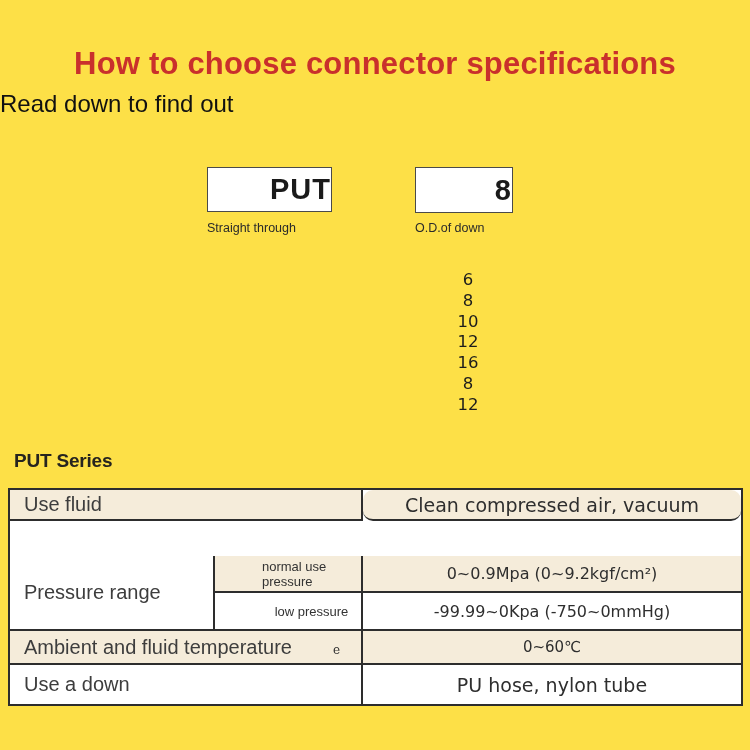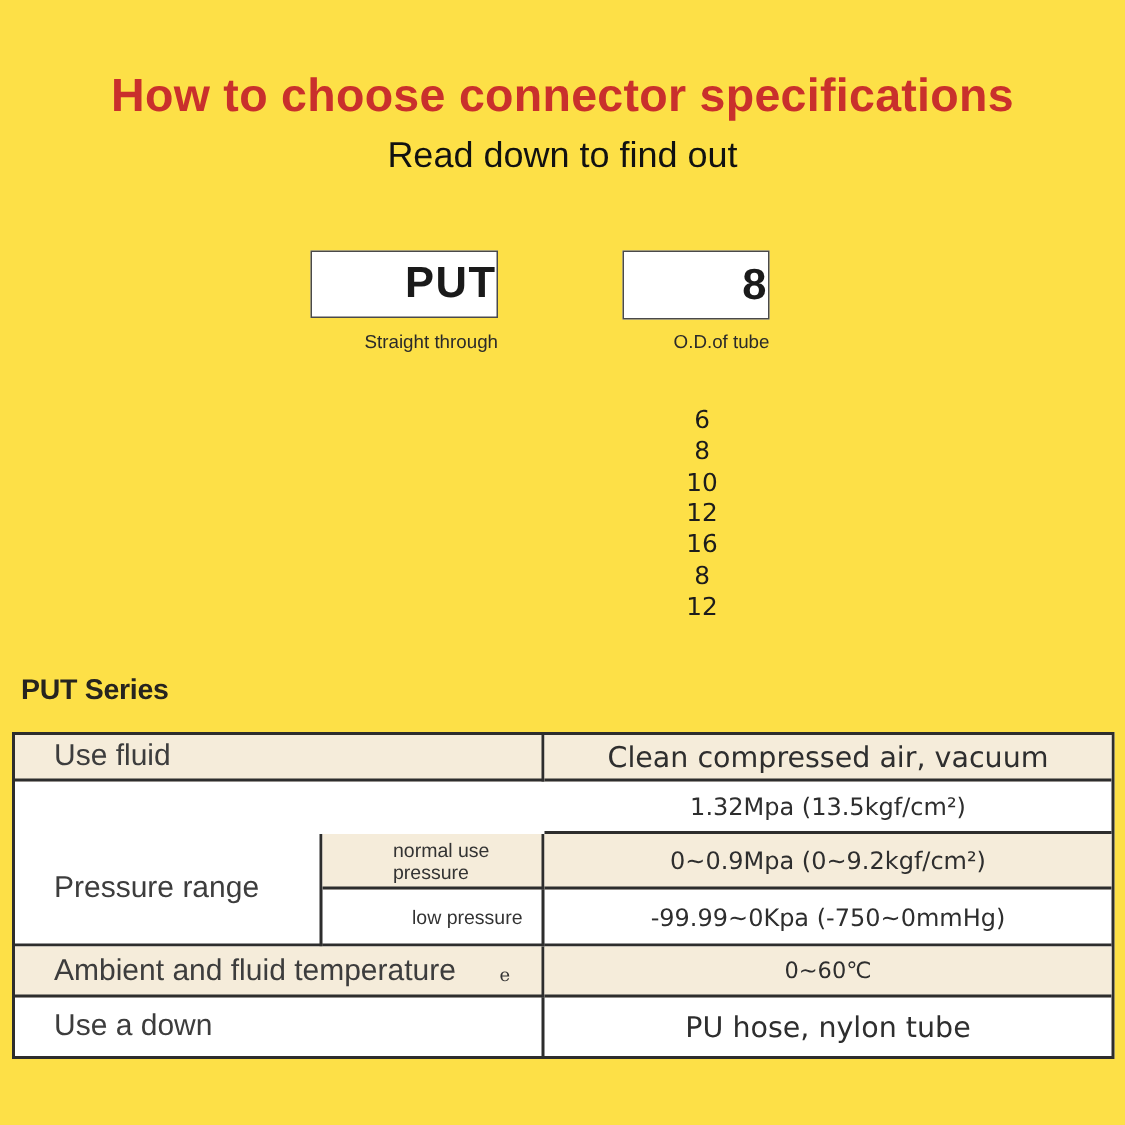--- a/index.html
+++ b/index.html
@@ -8,35 +8,35 @@
     font-family:"Liberation Sans", sans-serif; overflow:hidden;
   }
   .abs { position:absolute; }
 
   
   .title {
     top:46px; left:0; width:750px; text-align:center;
     font-size:31px; font-weight:bold; color:#c9302c; letter-spacing:0.2px;
   }
   .subtitle {
-    top:90px; left:0; width:750px; text-align:center;
+    top:90px; left:0; width:750px; 
     font-size:24px; color:#111111;
   }
 
   
   .code-box {
     border:1px solid #4a4a4a; background:#ffffff;
     display:flex; align-items:center; justify-content:flex-end;
     box-sizing:border-box;
   }
   .code-box .code { font-size:29px; font-weight:bold; color:#1a1a1a; letter-spacing:1px; }
   .prefix-box { left:207px; top:167px; width:125px; height:45px; }
   .size-box   { left:415px; top:167px; width:98px;  height:46px; }
   .box-caption {
-    top:221px; font-size:12.5px; color:#2a2a2a; text-align:right;
+    top:221px; font-size:12.5px; color:#2a2a2a; text-align:left;
   }
   .prefix-caption { left:207px; width:125px; }
   .size-caption   { left:415px; width:98px; }
 
   
   .tube-list {
     left:428px; top:270px; width:80px; text-align:center;
     font-family:"DejaVu Sans", sans-serif; font-size:16.5px;
     line-height:20.8px; color:#1c1c1c;
   }
@@ -55,39 +55,39 @@
     grid-template-columns:205px 148px auto;
     grid-template-rows:31px 35px 37px 38px 34px 39px;
     background:#ffffff;
   }
   .cell {
     display:flex; align-items:center; box-sizing:border-box; position:relative;
   }
   .beige { background:#f5ecda; }
   .br { border-right:2px solid #2d2d2d;padding-left:47px; }
   .bb { border-bottom:2px solid #2d2d2d; }
-  .lbl { padding-left:26px; font-size:20px; color:#3d3d3d; }
+  .lbl { padding-left:14px; font-size:20px; color:#3d3d3d; }
   .sublbl { justify-content:center; font-size:13px; color:#333333; }
   .val { justify-content:center; font-family:"DejaVu Sans", sans-serif; color:#2e2e2e; }
   .val-lg { font-size:19px; }
   .val-md { font-size:16px; }
   .val-sm { font-size:15px; }
 
   .artifact-ss {
     position:absolute; left:222px; top:11px;
     font-size:13px; color:#222222; letter-spacing:0.5px;
   }
   .artifact-e {
     position:absolute; left:323px; top:12px;
     font-family:"DejaVu Serif", serif; font-size:12px; color:#333333;
   }
 
   
   .g-r1a { grid-column:1/3; grid-row:1; }
-  .g-r1b { grid-column:3/4; grid-row:1; }
+  .g-r1b { grid-column:3/4; grid-row:1;border-radius:10px; }
   .g-r2a { grid-column:1/3; grid-row:2; }
   .g-r2b { grid-column:3/4; grid-row:2; }
   .g-pr  { grid-column:1/2; grid-row:3/5; }
   .g-r3a { grid-column:2/3; grid-row:3; }
   .g-r3b { grid-column:3/4; grid-row:3; }
   .g-r4a { grid-column:2/3; grid-row:4; }
   .g-r4b { grid-column:3/4; grid-row:4; }
   .g-r5a { grid-column:1/3; grid-row:5; }
   .g-r5b { grid-column:3/4; grid-row:5; }
   .g-r6a { grid-column:1/3; grid-row:6; }
@@ -101,40 +101,39 @@
   <div class="abs title">How to choose connector specifications</div>
   <div class="abs subtitle">Read down to find out</div>
 
   <div class="abs code-box prefix-box">
     <span class="code">PUT</span>
   </div>
   <div class="abs code-box size-box">
     <span class="code">8</span>
   </div>
   <div class="abs box-caption prefix-caption">Straight through</div>
-  <div class="abs box-caption size-caption">O.D.of tube</div>
+  <div class="abs box-caption size-caption">O.D.of down</div>
 
   <div class="abs tube-list">
     <div>6</div>
     <div>8</div>
     <div>10</div>
     <div>12</div>
     <div>16</div>
     <div>8</div>
     <div>12</div>
   </div>
 
   <div class="abs series-heading">PUT Series</div>
 
   <div class="abs spec-table">
 
     <div class="cell lbl beige br bb g-r1a">Use fluid</div>
     <div class="cell val val-lg beige bb g-r1b">Clean compressed air, vacuum</div>
 
-    <div class="cell val val-md bb g-r2b">1.32Mpa (13.5kgf/cm²)</div>
 
     <div class="cell lbl br bb g-pr">Pressure range</div>
 
     <div class="cell sublbl beige br bb g-r3a">normal use pressure</div>
     <div class="cell val val-md beige bb g-r3b">0~0.9Mpa (0~9.2kgf/cm²)</div>
 
     <div class="cell sublbl br bb g-r4a">low pressure</div>
     <div class="cell val val-md bb g-r4b">-99.99~0Kpa (-750~0mmHg)</div>
 
     <div class="cell lbl beige br bb g-r5a">

